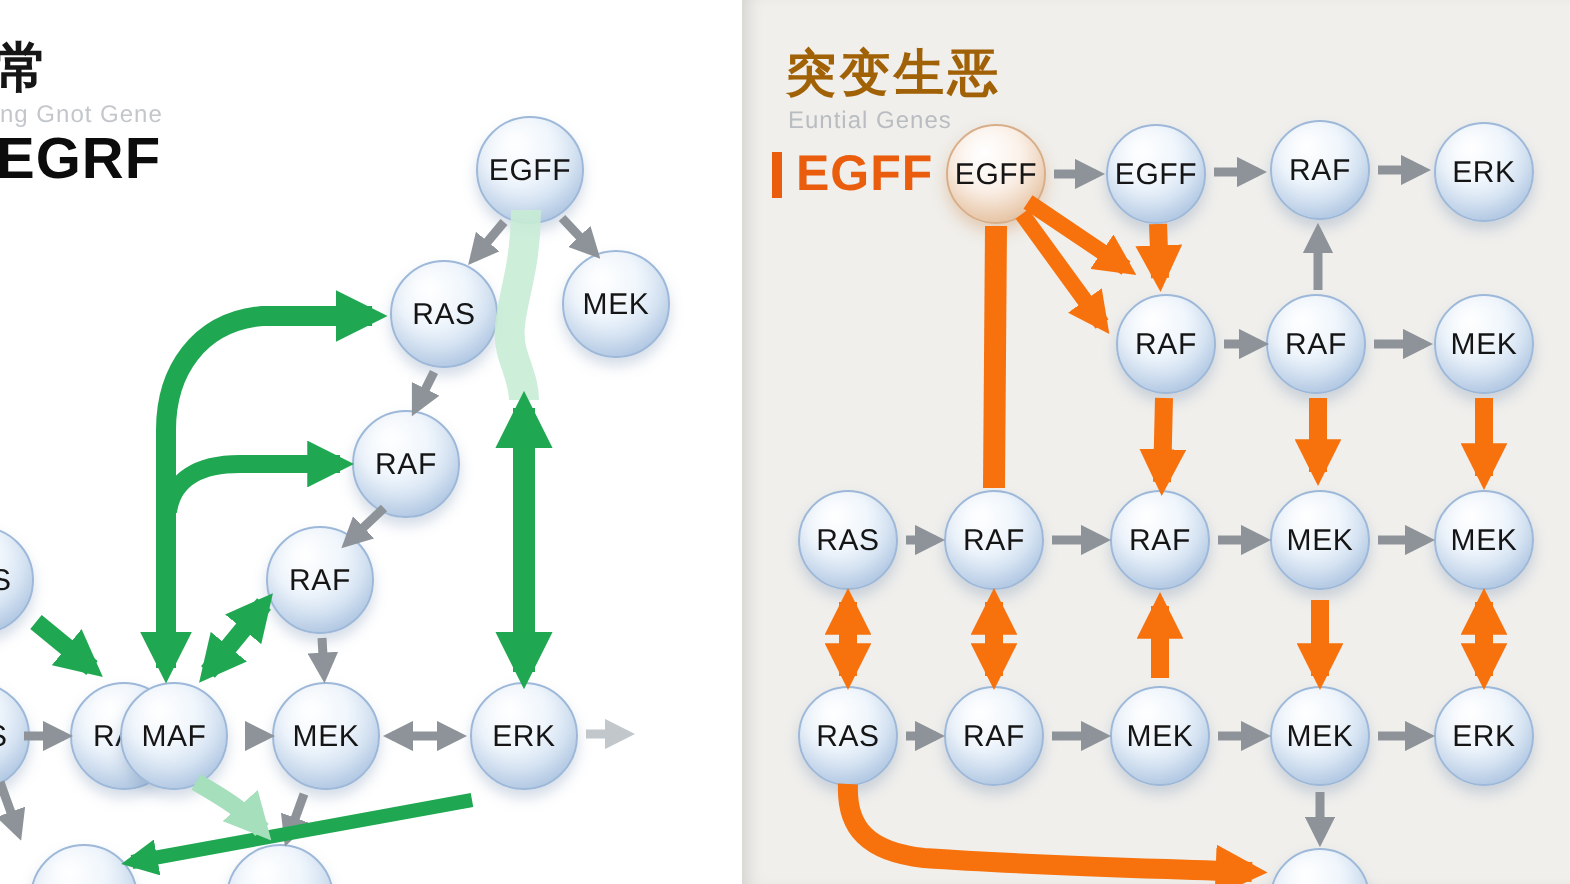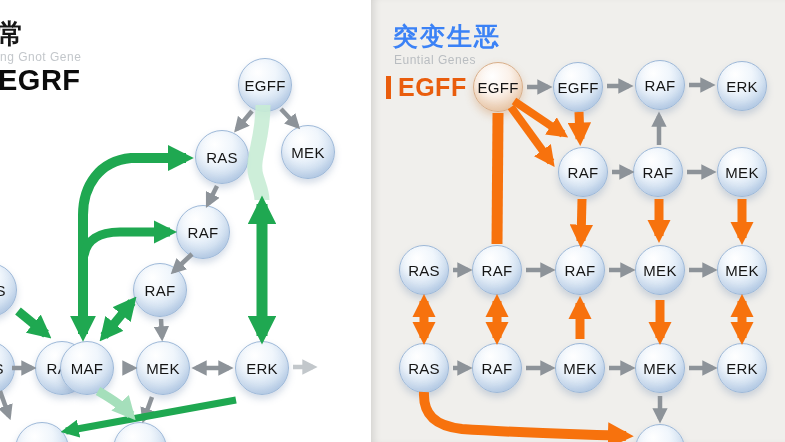--- a/index.html
+++ b/index.html
@@ -11,21 +11,21 @@
   .panel-right-bg {
     position:absolute; left:371px; top:0; width:414px; height:442px;
     background:#f0efec;
     box-shadow: inset 7px 0 9px -5px rgba(0,0,0,.14);
   }
   
   .hdr { position:absolute; white-space:nowrap; }
   .cjk-left  { left:-3px;  top:16px; font-size:27px; font-weight:600; color:#161616; letter-spacing:2px; }
   .sub-left  { left:-7px;  top:50px; font-size:12px; color:#c3c7cb; letter-spacing:.5px; }
   .head-left { left:-2px;  top:64px; font-size:29px; font-weight:800; color:#0c0c0c; letter-spacing:.5px; }
-  .cjk-right { left:393px; top:20px; font-size:25px; font-weight:700; color:#3b82f6; letter-spacing:2px; }
+  .cjk-right { left:393px; top:20px; font-size:25px; font-weight:700; color:#a16207; letter-spacing:2px; }
   .sub-right { left:394px; top:53px; font-size:12px; color:#b9bdc1; letter-spacing:.5px; }
   .head-right{ left:386px; top:73px; display:flex; align-items:center; }
   .head-right .bar { width:5px; height:23px; background:#e95d0d; margin-right:7px; }
   .head-right .txt { font-size:25px; font-weight:800; color:#e95d0d; letter-spacing:.5px; }
   
   .node {
     position:absolute; border-radius:50%;
     display:flex; align-items:center; justify-content:center;
     font-size:15px; font-weight:500; color:#151515; letter-spacing:.3px;
     background: radial-gradient(circle at 36% 26%, #ffffff 0%, #f0f6fc 35%, #d6e4f3 62%, #b6cde7 86%, #abc4e1 100%);

